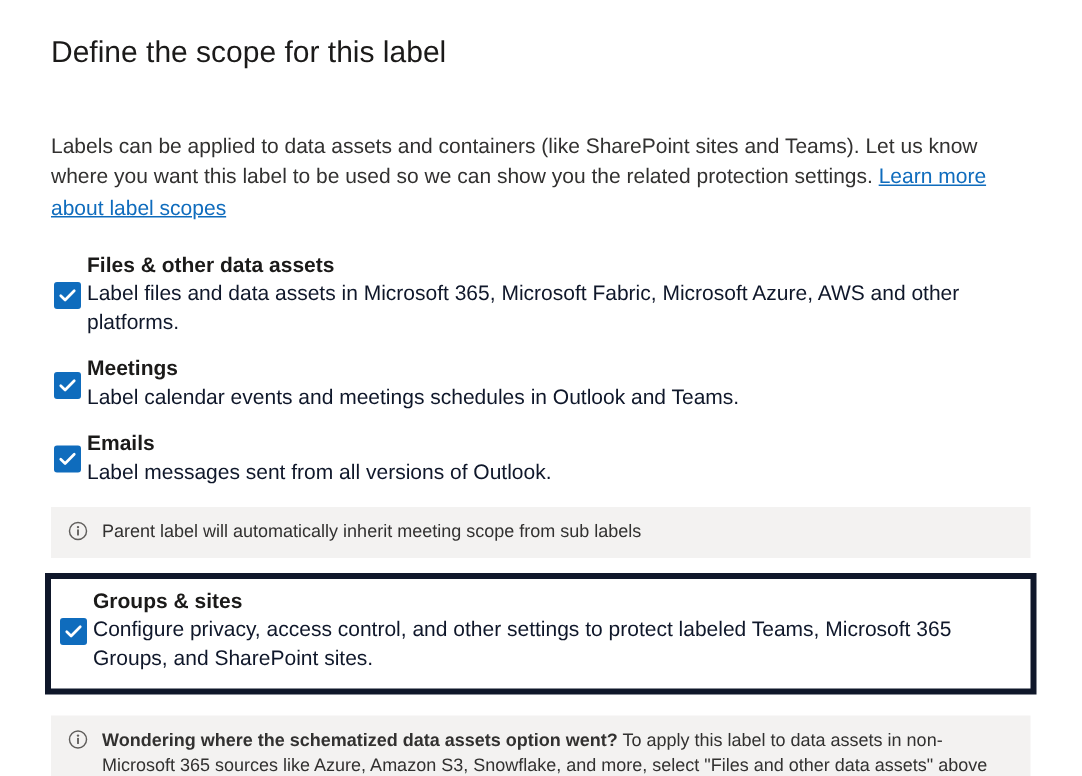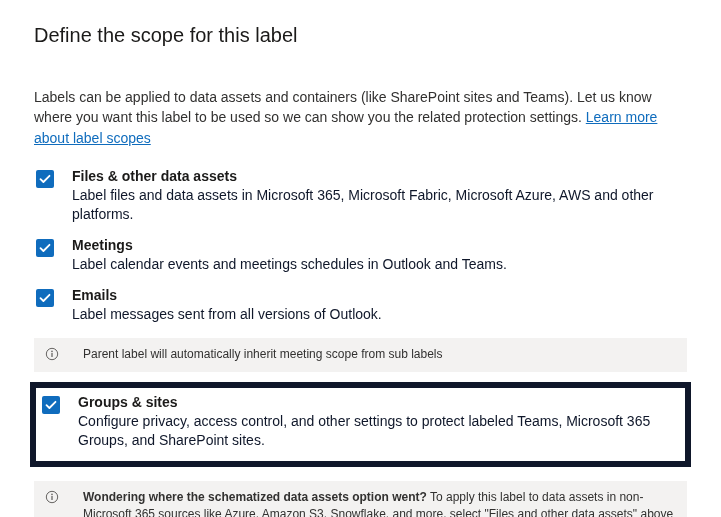--- a/index.html
+++ b/index.html
@@ -23,26 +23,26 @@
     line-height: 1.45;
     margin-bottom: 16px;
     margin-top: 40px;
   }
   a.link {
     color: #0f6cbd;
     text-decoration: underline;
   }
   .option {
     display: flex;
-    align-items: flex-start;
-    gap: 18px;
+    align-items: center;
+    gap: 4px;
     padding: 4px 2px 8px 2px;
   }
   .highlighted {
-    border: 6px solid #0f172a;
+    border: 4px solid #0f172a;
     padding: 6px 6px 10px 6px;
     margin-left: -4px;
     margin-right: -4px;
   }
   .checkbox {
     width: 18px;
     height: 18px;
     flex: 0 0 18px;
     border-radius: 2px;
     background: #0f6cbd;
@@ -59,21 +59,21 @@
     margin-bottom: 2px;
   }
   .opt-desc {
     color: #0f172a;
     line-height: 1.4;
   }
   .info-bar {
     background: #f3f2f1;
     display: flex;
     align-items: flex-start;
-    gap: 23px;
+    gap: 8px;
     padding: 8px 10px;
     font-size: 12px;
     color: #323130;
     margin: 6px 0 10px 0;
     line-height: 1.45;
   }
   .info-bar.large { margin-top: 14px; }
   .info-icon {
     width: 16px;
     height: 16px;

